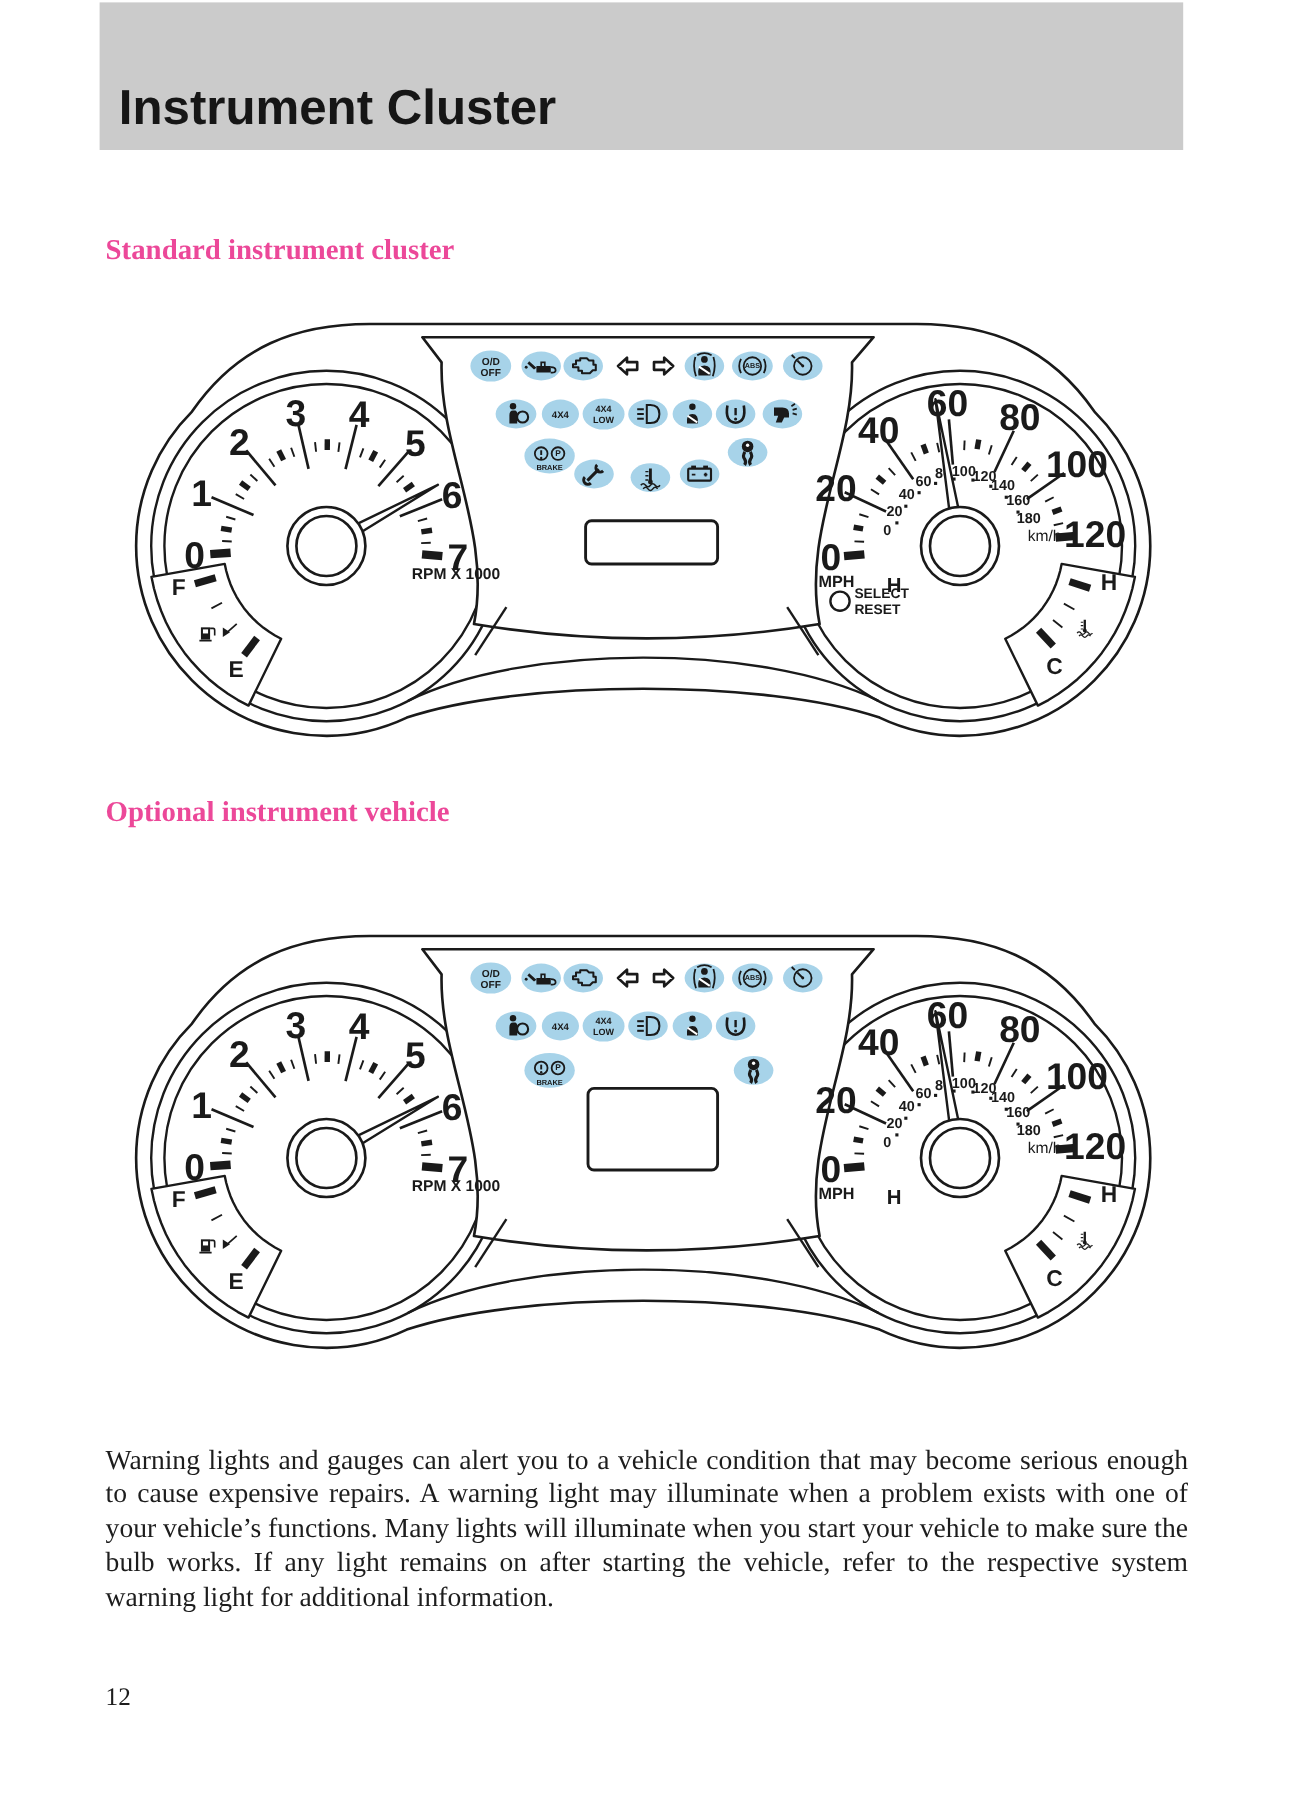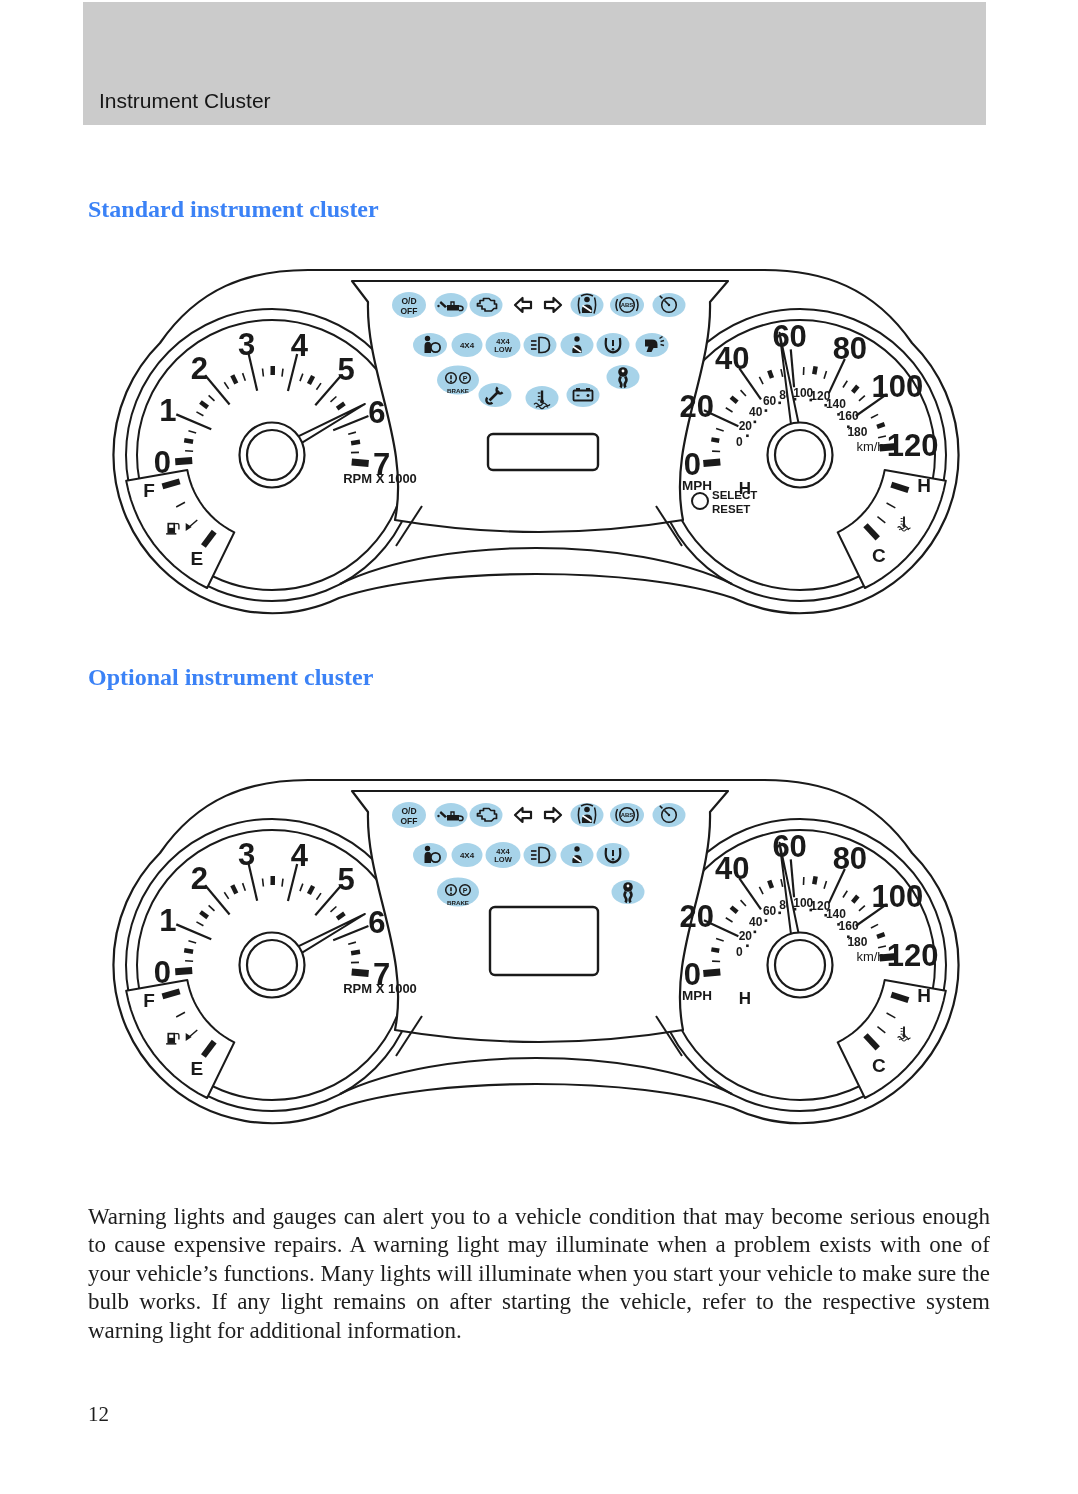--- a/index.html
+++ b/index.html
@@ -1,22 +1,22 @@
 <!DOCTYPE html>
 <html><head>
 <meta charset="utf-8">
 <style>
   html,body{margin:0;padding:0;background:#fff;}
   #page{position:relative;width:1078px;height:1494px;background:#fff;overflow:hidden;
         font-family:"Liberation Sans","DejaVu Sans",sans-serif;color:#1a1a1a;}
   .header-band{position:absolute;left:83px;top:2px;width:903px;height:123px;background:#cbcbcb;}
-  .header-title{position:absolute;left:16px;bottom:12px;font-size:21px;font-weight:normal;color:#161616;letter-spacing:0px;}
+  .header-title{position:absolute;left:16px;bottom:12px;font-size:41px;font-weight:bold;color:#161616;letter-spacing:0px;}
   .section-heading{position:absolute;left:88px;top:152px;font-size:24.5px;font-weight:bold;color:#161616;}
   .serif-heading{position:absolute;left:88px;font-size:24px;font-weight:bold;
-       font-family:"Liberation Serif","DejaVu Serif",serif;color:#3b82f6;}
+       font-family:"Liberation Serif","DejaVu Serif",serif;color:#ec4899;}
   #std-heading{top:196px;}
   #opt-heading{top:664px;}
   .cluster-svg{position:absolute;left:108px;width:860px;height:380px;}
   #cluster-standard{top:264px;}
   #cluster-optional{top:774px;}
   .body-text{position:absolute;left:88px;top:1203px;width:902px;
        font-family:"Liberation Serif","DejaVu Serif",serif;
        font-size:23px;line-height:28.4px;color:#1d1d1d;text-align:justify;}
   .page-number{position:absolute;left:88px;top:1402px;font-family:"Liberation Serif","DejaVu Serif",serif;
        font-size:21px;color:#1d1d1d;}
@@ -303,21 +303,21 @@
           <line x1="0" y1="-7.5" x2="0" y2="2.5" stroke="#1a1a1a" stroke-width="2.4"></line>
           <line x1="-1.6" y1="-5" x2="-4.2" y2="-5" stroke="#1a1a1a" stroke-width="1.2"></line>
           <line x1="-1.6" y1="-1.5" x2="-4.2" y2="-1.5" stroke="#1a1a1a" stroke-width="1.2"></line>
           <line x1="-1.6" y1="2" x2="-4.2" y2="2" stroke="#1a1a1a" stroke-width="1.2"></line>
           <circle cx="0" cy="3.6" r="2" fill="#1a1a1a"></circle>
           <path d="M -8 6.4 q 2 -2.6 4 0 q 2 2.6 4 0 q 2 -2.6 4 0 q 2 2.6 4 0" fill="none" stroke="#1a1a1a" stroke-width="1.3"></path>
           <path d="M -6 9.4 q 2 -2.6 4 0 q 2 2.6 4 0 q 2 -2.6 4 0" fill="none" stroke="#1a1a1a" stroke-width="1.3"></path>
         </g>
       </g>
     </svg>
-  <div class="serif-heading" id="opt-heading">Optional instrument cluster</div>
+  <div class="serif-heading" id="opt-heading">Optional instrument vehicle</div>
   <svg id="cluster-optional" class="cluster-svg" viewBox="0 0 860 380">
       <path d="M 52 303 A 158 158 0 0 1 52 79 C 90 24 140 6 200 6 L 656 6 C 716 6 766 24 804 79 A 158 158 0 0 1 804 303 A 158 158 0 0 1 625 334 C 530 302 326 302 231 334 A 158 158 0 0 1 52 303 Z" fill="#fff" stroke="#1a1a1a" stroke-width="2.2" stroke-linejoin="round"></path>
       <circle cx="164" cy="191" r="146" fill="#fff" stroke="#1a1a1a" stroke-width="2"></circle>
       <circle cx="164" cy="191" r="135" fill="none" stroke="#1a1a1a" stroke-width="2"></circle>
       <circle cx="692" cy="191" r="146" fill="#fff" stroke="#1a1a1a" stroke-width="2"></circle>
       <circle cx="692" cy="191" r="135" fill="none" stroke="#1a1a1a" stroke-width="2"></circle>
       <path d="M 232 320 C 330 272 526 272 624 320" fill="none" stroke="#1a1a1a" stroke-width="2"></path>
       <path d="M 244 17 L 620 17 L 602 38 C 604 110 560 180 575 256 Q 431 280 287 256 C 302 180 258 110 260 38 Z" fill="#fff" stroke="#1a1a1a" stroke-width="2.2" stroke-linejoin="round"></path>
       <line x1="314" y1="242" x2="288" y2="282" stroke="#1a1a1a" stroke-width="2"></line>
       <line x1="548" y1="242" x2="574" y2="282" stroke="#1a1a1a" stroke-width="2"></line>

